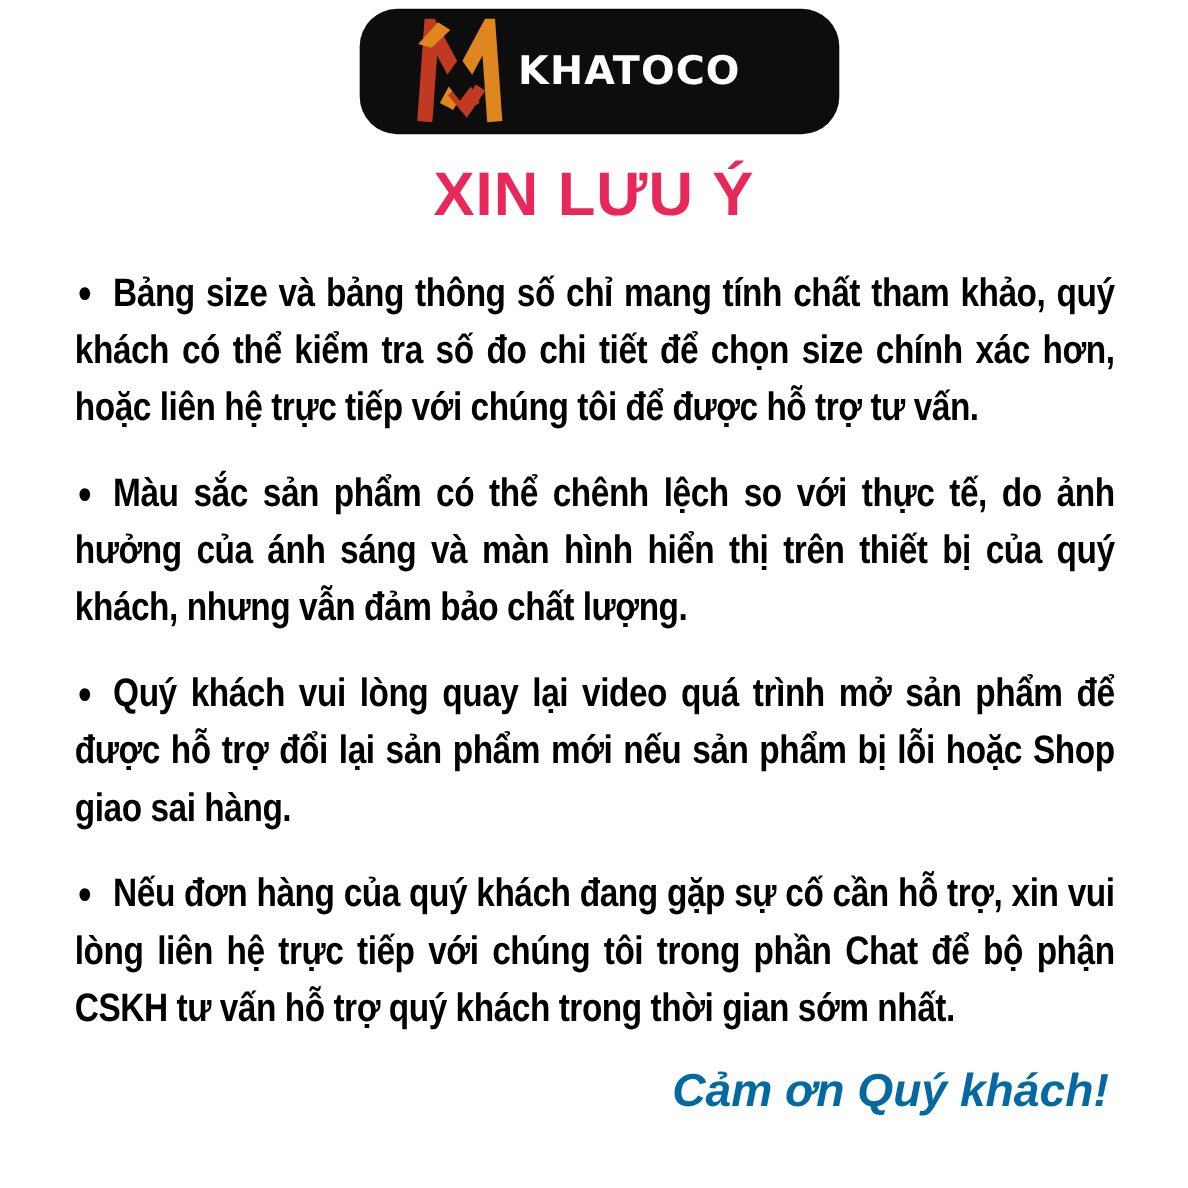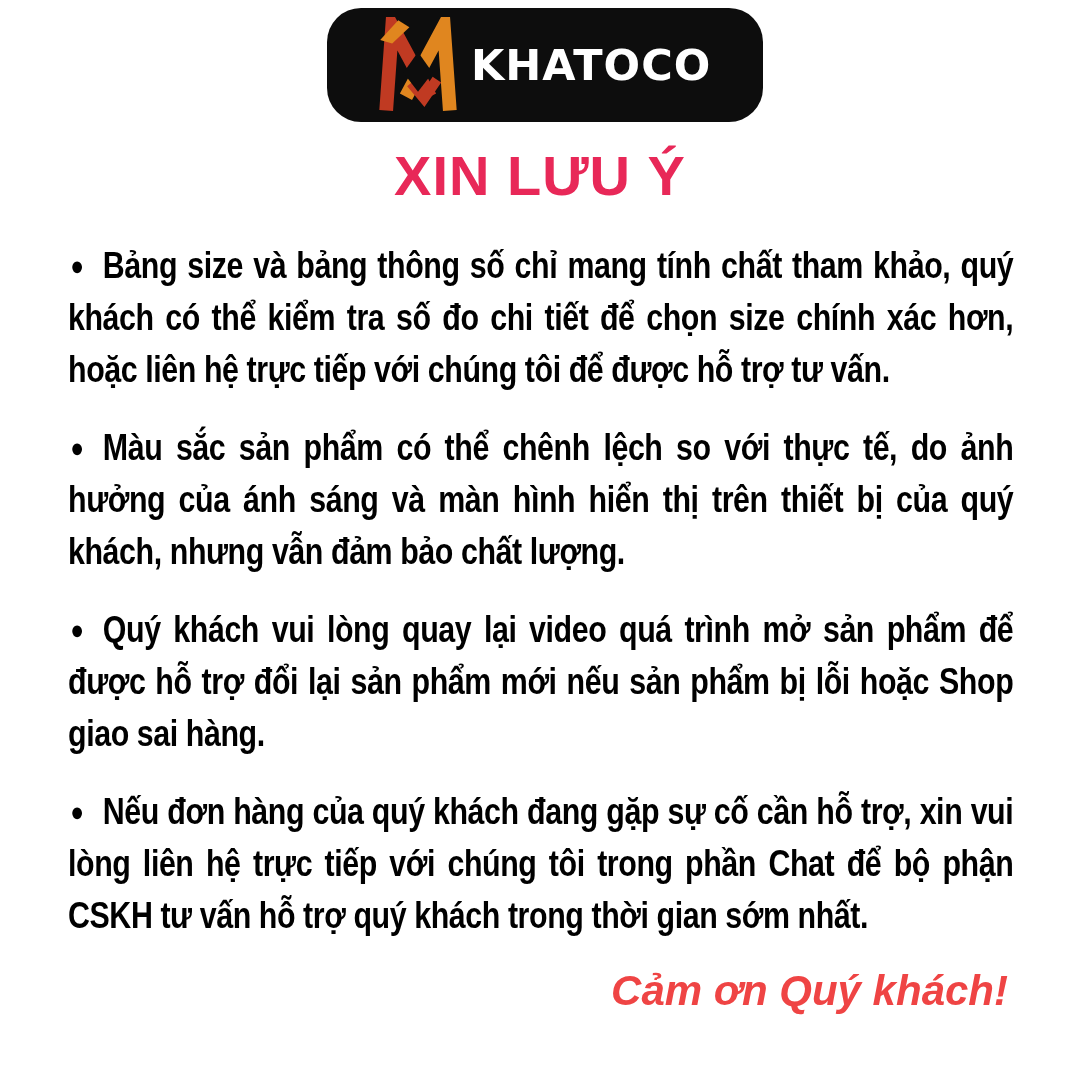--- a/index.html
+++ b/index.html
@@ -23,21 +23,21 @@
     border-radius: 34px;
     display: flex;
     align-items: center;
     box-sizing: border-box;
     padding-left: 48px;
   }
   .logo-wrap { width: 86px; height: 96px; flex: 0 0 auto; }
   .brand-stack { margin-left: 10px; color: #ffffff; }
   .brand {
     font-family: "DejaVu Sans", "Liberation Sans", sans-serif;
-    font-size: 43px;
+    font-size: 36px;
     font-weight: 700;
     letter-spacing: 1px;
     line-height: 1;
     white-space: nowrap;
   }
   .brand-sub {
     font-size: 29px;
     font-weight: 400;
     letter-spacing: 1.5px;
     line-height: 1;
@@ -81,21 +81,21 @@
   .bullet { display: inline-block; margin-right: 20px; transform: scale(0.75); transform-origin: center; }
 
   
   .closing {
     position: absolute;
     top: 970px;
     right: 72px;
     font-size: 42px;
     font-weight: 700;
     font-style: italic;
-    color: #ef4444;
+    color: #0369a1;
     line-height: 1;
     white-space: nowrap;
   }
 </style>
 </head>
 <body>
 
 <div class="canvas">
 
   <div class="badge">

